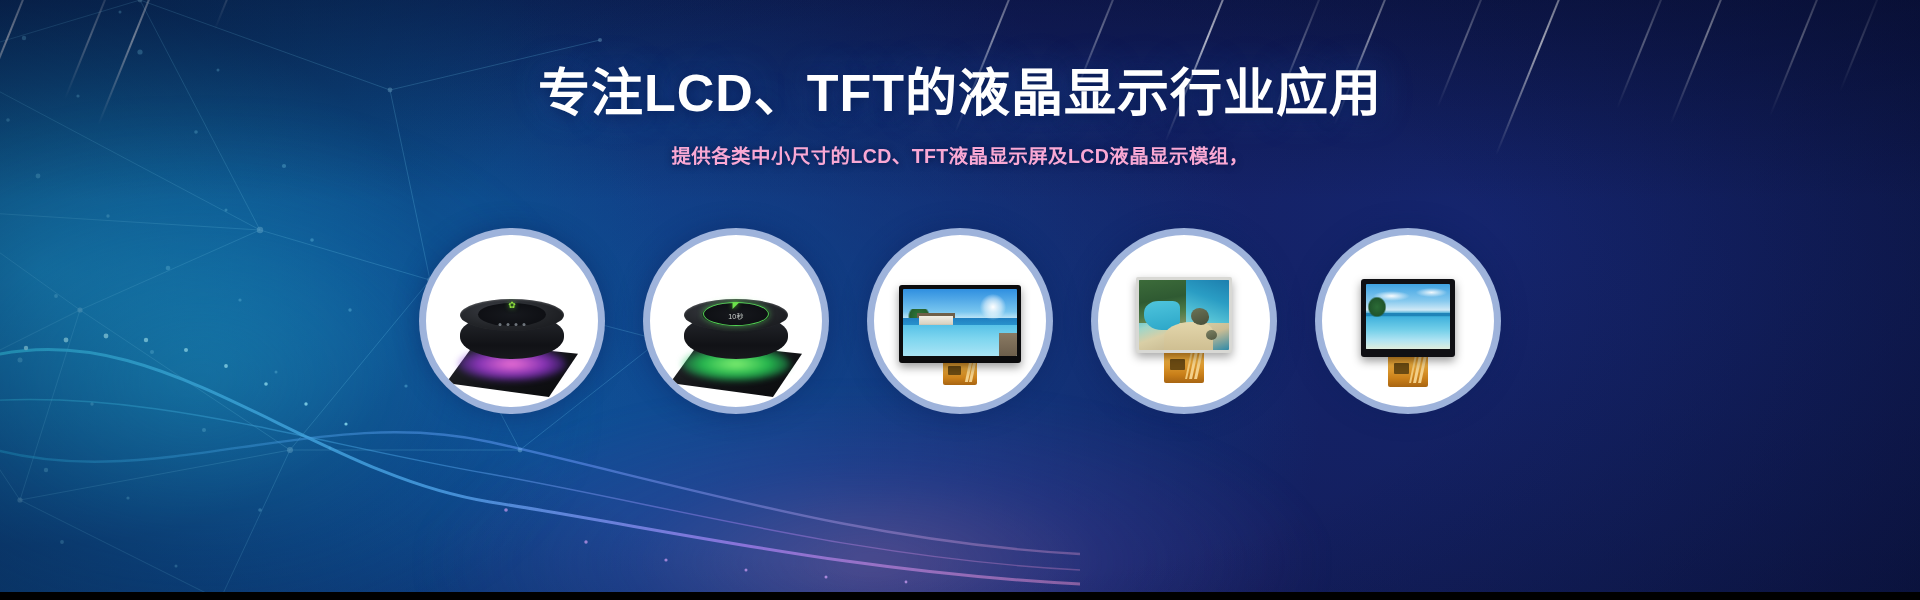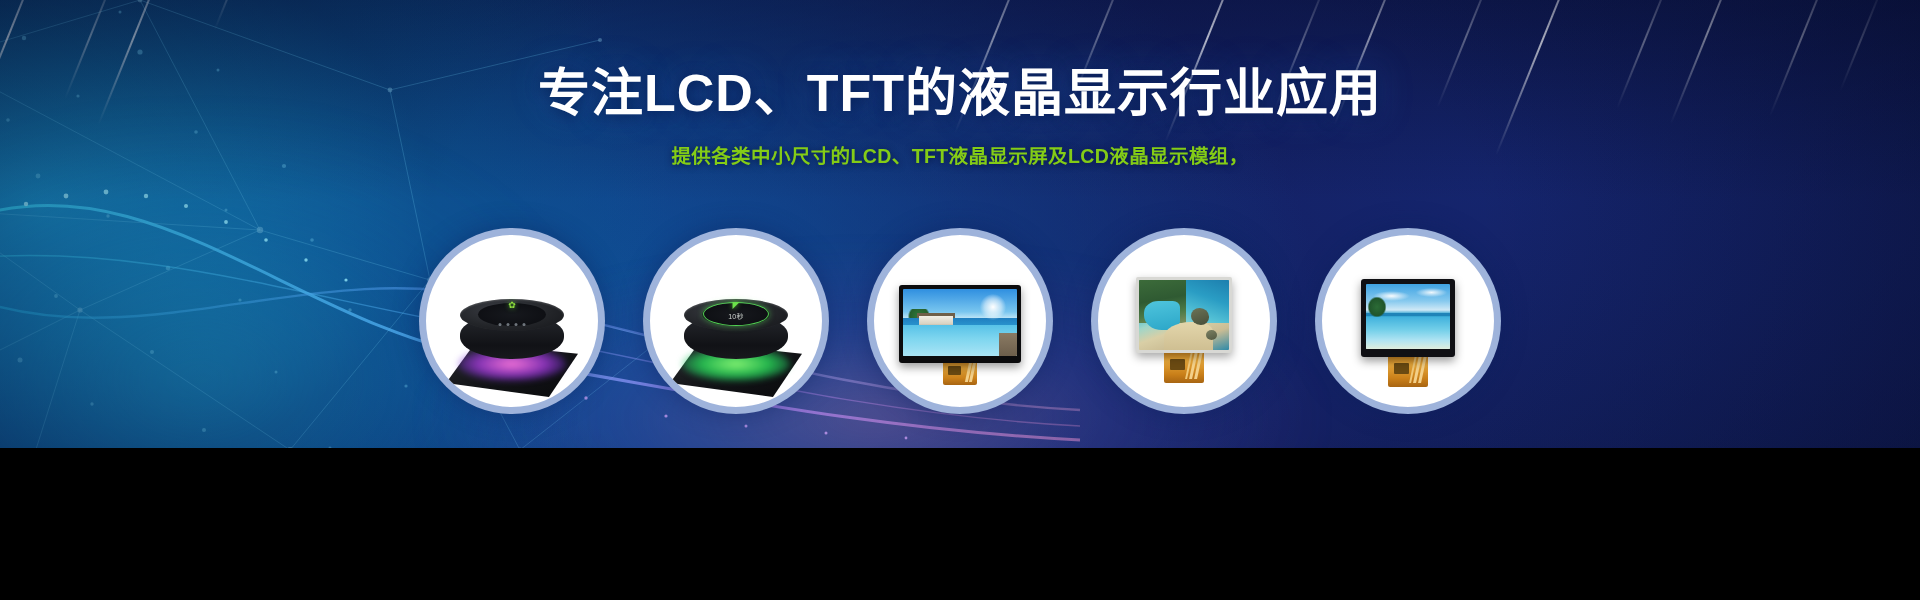--- a/index.html
+++ b/index.html
@@ -1,19 +1,19 @@
 <!DOCTYPE html>
 <html lang="zh-CN"><head>
 <meta charset="utf-8">
 <title>LCD TFT Banner</title>
 <style>
   html,body{margin:0;padding:0;background:#000;}
   *{box-sizing:border-box;}
   .stage{
-    position:relative;width:1920px;height:448px;overflow:hidden;
+    position:relative;width:1920px;height:592px;overflow:hidden;
     font-family:"Liberation Sans","DejaVu Sans",sans-serif;
     background:#0b1d52;
   }
 
   
   .bg-base{
     position:absolute;inset:0;
     background:
       radial-gradient(ellipse 900px 620px at 2% 46%, #1992c9 0%, #1273ad 22%, #0d4f8e 44%, rgba(12,45,110,0) 70%),
       radial-gradient(ellipse 1200px 800px at 30% 70%, #0f4f96 0%, rgba(13,50,120,0) 62%),
@@ -63,21 +63,21 @@
   
   .text-wrap{
     position:absolute;left:0;right:0;top:64px;text-align:center;z-index:6;
   }
   .headline{
     margin:0;color:#ffffff;font-size:52px;line-height:1.12;font-weight:700;
     letter-spacing:1px;
     text-shadow:0 2px 14px rgba(0,20,70,.75), 0 0 34px rgba(60,140,255,.35);
   }
   .sub{
-    margin:0;color:#84cc16;font-weight:700;font-size:19.5px;line-height:1.0;
+    margin:0;color:#f9a8d4;font-weight:700;font-size:19.5px;line-height:1.0;
     letter-spacing:.4px;
     text-shadow:0 1px 7px rgba(0,15,60,.8);
   }
   .sub1{margin-top:25px;}
   .sub2{margin-top:22px;}
 
   
   .circles{
     position:absolute;left:0;right:0;top:228px;height:200px;
     display:flex;justify-content:center;align-items:flex-start;gap:38px;z-index:7;

